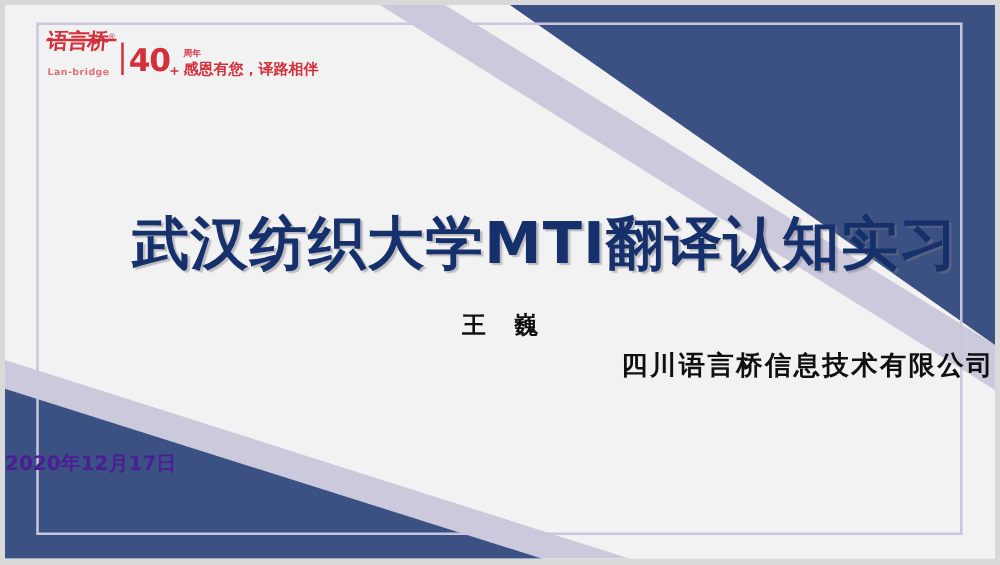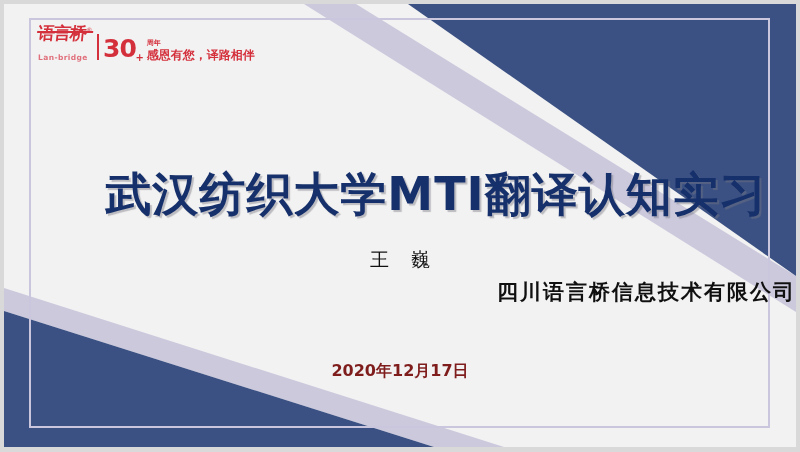--- a/index.html
+++ b/index.html
@@ -153,21 +153,21 @@
     padding-left: 36px;
   }
   .presenter-name {
     position: absolute;
     left: 0;
     top: 243px;
     width: 792px;
     text-align: center;
     font-family: "DejaVu Serif", serif;
     font-size: 19px;
-    font-weight: normal;
+    font-weight: bold;
     color: #101010;
     letter-spacing: 8px;
     text-indent: 8px;
   }
   .presenter-org {
     position: absolute;
     left: 0;
     top: 274px;
     width: 792px;
     text-align: right;
@@ -175,25 +175,24 @@
     font-size: 21px;
     font-weight: bold;
     color: #101010;
     letter-spacing: 2px;
   }
   .slide-date {
     position: absolute;
     left: 0;
     top: 357px;
     width: 792px;
-    text-align: center;
     font-family: "DejaVu Sans", sans-serif;
     font-size: 16px;
     font-weight: bold;
-    color: #7f1d1d;
+    color: #4c1d95;
   }
 </style>
 </head>
 <body>
 
 <div id="slide-root">
   <div class="slide-mat">
 
     <svg class="deco-layer" viewBox="0 0 792 443" preserveAspectRatio="none">
 
@@ -212,21 +211,21 @@
     <div class="logo-block">
       <div class="logo-left">
         <div class="logo-cn">
           <span>语言桥</span><span class="tm">®</span>
           <span class="logo-strike"></span>
         </div>
         <div class="logo-en">Lan-bridge</div>
       </div>
       <div class="logo-divider"></div>
       <div class="logo-20">
-        <span>30</span>
+        <span>40</span>
         <span class="logo-plus">+</span>
       </div>
       <div class="logo-right">
         <div class="logo-anniv">周年</div>
         <div class="logo-tagline">感恩有您，译路相伴</div>
       </div>
     </div>
 
     <div class="slide-title">武汉纺织大学MTI翻译认知实习</div>
     <div class="presenter-name">王 巍</div>

